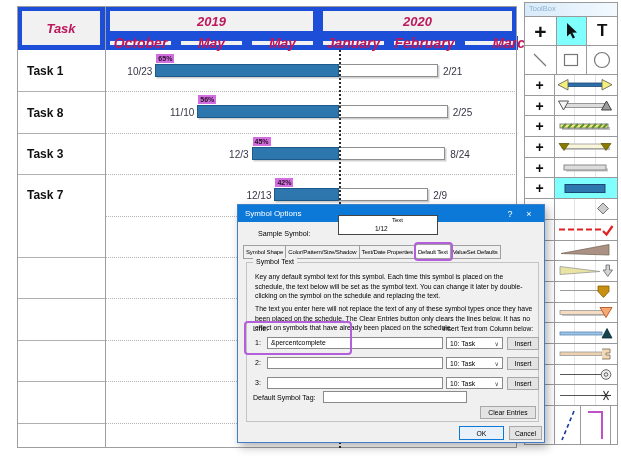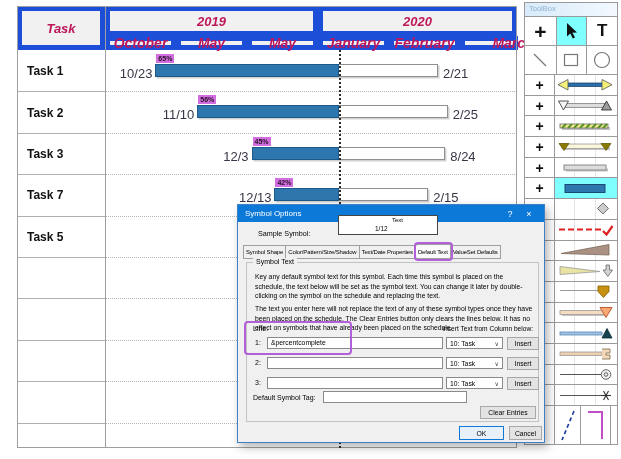--- a/index.html
+++ b/index.html
@@ -13,21 +13,21 @@
 .hdr-year { font-weight:bold; font-size:13px; }
 .hdr-month { font-weight:bold; font-size:14px; }
 .row-label { position:absolute; border-top:1px solid #b0b0b0; display:flex; align-items:center; padding-left:10px; font-weight:bold; font-size:12px; color:#111; background:#fff; }
 .row-dots { position:absolute; border-top:1px dotted #b5b5b5; height:0; }
 .chart-outline { position:absolute; border:1px solid #9e9e9e; pointer-events:none; }
 .vline { position:absolute; width:1px; background:#9e9e9e; }
 #status-line { position:absolute; width:0; border-left:2px dotted #2a2a2a; z-index:2; }
 .bar-outer { position:absolute; height:13px; background:#fff; border:1px solid #8f8f8f; box-shadow:1.5px 1.5px 0 rgba(120,120,120,.35); z-index:3; }
 .bar-fill { position:absolute; left:-1px; top:-1px; height:13px; background:#2e77ae; border:1px solid #1d5a8a; }
 .badge { position:absolute; transform:translateX(-50%); background:#d36ee0; color:#241024; font-size:7px; font-weight:bold; padding:0 2px; line-height:9px; z-index:4; }
-.date-label { position:absolute; font-size:13px; color:#363646; z-index:4; white-space:nowrap; }
+.date-label { position:absolute; font-size:10px; color:#363646; z-index:4; white-space:nowrap; }
 
 
 #toolbox { position:absolute; left:524px; top:2px; width:94px; z-index:1; background:#fff; border:1px solid #9a9a9a; }
 .tb-title { height:13px; font-size:7.5px; color:#8fb2cf; padding:1px 0 0 4px; background:linear-gradient(90deg,#d8eaf9,#f3f9ff); }
 .tb-grid3 { display:flex; flex-wrap:wrap; }
 .tb-grid3 .cell { width:33.33%; height:29px; border-top:1px solid #9a9a9a; border-left:1px solid #9a9a9a; display:flex; align-items:center; justify-content:center; background:#fff; }
 .tb-grid3 .cell:nth-child(3n+1) { border-left:none; }
 .cell.sel, .tbsym.sel { background:#80ffff; }
 .big-plus { font-size:21px; font-weight:bold; line-height:1; color:#111; }
 .big-t { font-size:17px; font-weight:bold; color:#111; }
@@ -78,21 +78,21 @@
       <div class="hdr-cell hdr-month" style="left: 318px; top: 36px; width: 71px; height: 14px;">January</div>
       <div class="hdr-cell hdr-month" style="left: 389px; top: 36px; width: 71px; height: 14px;">February</div>
       <div class="hdr-cell hdr-month" style="left: 460px; top: 36px; width: 57px; height: 14px; padding-left: 48px;">March</div>
       <div class="row-label" style="left: 17px; top: 50px; width: 88px; height: 41.4px; border-top: none;">Task 1</div>
       <div class="bar-outer" style="left: 155.387px; top: 64px; width: 282.578px;">
         <div class="bar-fill" style="width: 183.226px;"></div>
       </div>
       <div class="badge" style="left: 165.387px; top: 54px;">65%</div>
       <div class="date-label" style="top: 66px; left: 152.387px; transform: translateX(-100%);">10/23</div>
       <div class="date-label" style="left: 442.966px; top: 66px;">2/21</div>
-      <div class="row-label" style="left: 17px; top: 91.4px; width: 88px; height: 41.4px;">Task 2</div>
+      <div class="row-label" style="left: 17px; top: 91.4px; width: 88px; height: 41.4px;">Task 8</div>
       <div class="row-dots" style="left: 105px; top: 91.4px; width: 412px;"></div>
       <div class="bar-outer" style="left: 197.3px; top: 105.4px; width: 250.459px;">
         <div class="bar-fill" style="width: 141.313px;"></div>
       </div>
       <div class="badge" style="left: 207.3px; top: 95.4px;">56%</div>
       <div class="date-label" style="top: 107.4px; left: 194.3px; transform: translateX(-100%);">11/10</div>
       <div class="date-label" style="left: 452.759px; top: 107.4px;">2/25</div>
       <div class="row-label" style="left: 17px; top: 132.8px; width: 88px; height: 41.4px;">Task 3</div>
       <div class="row-dots" style="left: 105px; top: 132.8px; width: 412px;"></div>
       <div class="bar-outer" style="left: 251.581px; top: 146.8px; width: 193.73px;">
@@ -101,22 +101,21 @@
       <div class="badge" style="left: 261.581px; top: 136.8px;">45%</div>
       <div class="date-label" style="top: 148.8px; left: 248.581px; transform: translateX(-100%);">12/3</div>
       <div class="date-label" style="left: 450.31px; top: 148.8px;">8/24</div>
       <div class="row-label" style="left: 17px; top: 174.2px; width: 88px; height: 41.4px;">Task 7</div>
       <div class="row-dots" style="left: 105px; top: 174.2px; width: 412px;"></div>
       <div class="bar-outer" style="left: 274.484px; top: 188.2px; width: 153.689px;">
         <div class="bar-fill" style="width: 64.129px;"></div>
       </div>
       <div class="badge" style="left: 284.484px; top: 178.2px;">42%</div>
       <div class="date-label" style="top: 190.2px; left: 271.484px; transform: translateX(-100%);">12/13</div>
-      <div class="date-label" style="left: 433.172px; top: 190.2px;">2/15</div>
-      <div class="row-label" style="left: 17px; top: 215.6px; width: 88px; height: 41.4px;">Task 5</div>
+      <div class="date-label" style="left: 433.172px; top: 190.2px;">2/9</div>
       <div class="row-dots" style="left: 105px; top: 215.6px; width: 412px;"></div>
       <div class="row-label" style="left: 17px; top: 257px; width: 88px; height: 41.4px;"></div>
       <div class="row-dots" style="left: 105px; top: 257px; width: 412px;"></div>
       <div class="row-label" style="left: 17px; top: 298.4px; width: 88px; height: 41.4px;"></div>
       <div class="row-dots" style="left: 105px; top: 298.4px; width: 412px;"></div>
       <div class="row-label" style="left: 17px; top: 339.8px; width: 88px; height: 41.4px;"></div>
       <div class="row-dots" style="left: 105px; top: 339.8px; width: 412px;"></div>
       <div class="row-label" style="left: 17px; top: 381.2px; width: 88px; height: 41.4px;"></div>
       <div class="row-dots" style="left: 105px; top: 381.2px; width: 412px;"></div>
       <div class="row-label" style="left: 17px; top: 422.6px; width: 88px; height: 25.4px;"></div>

